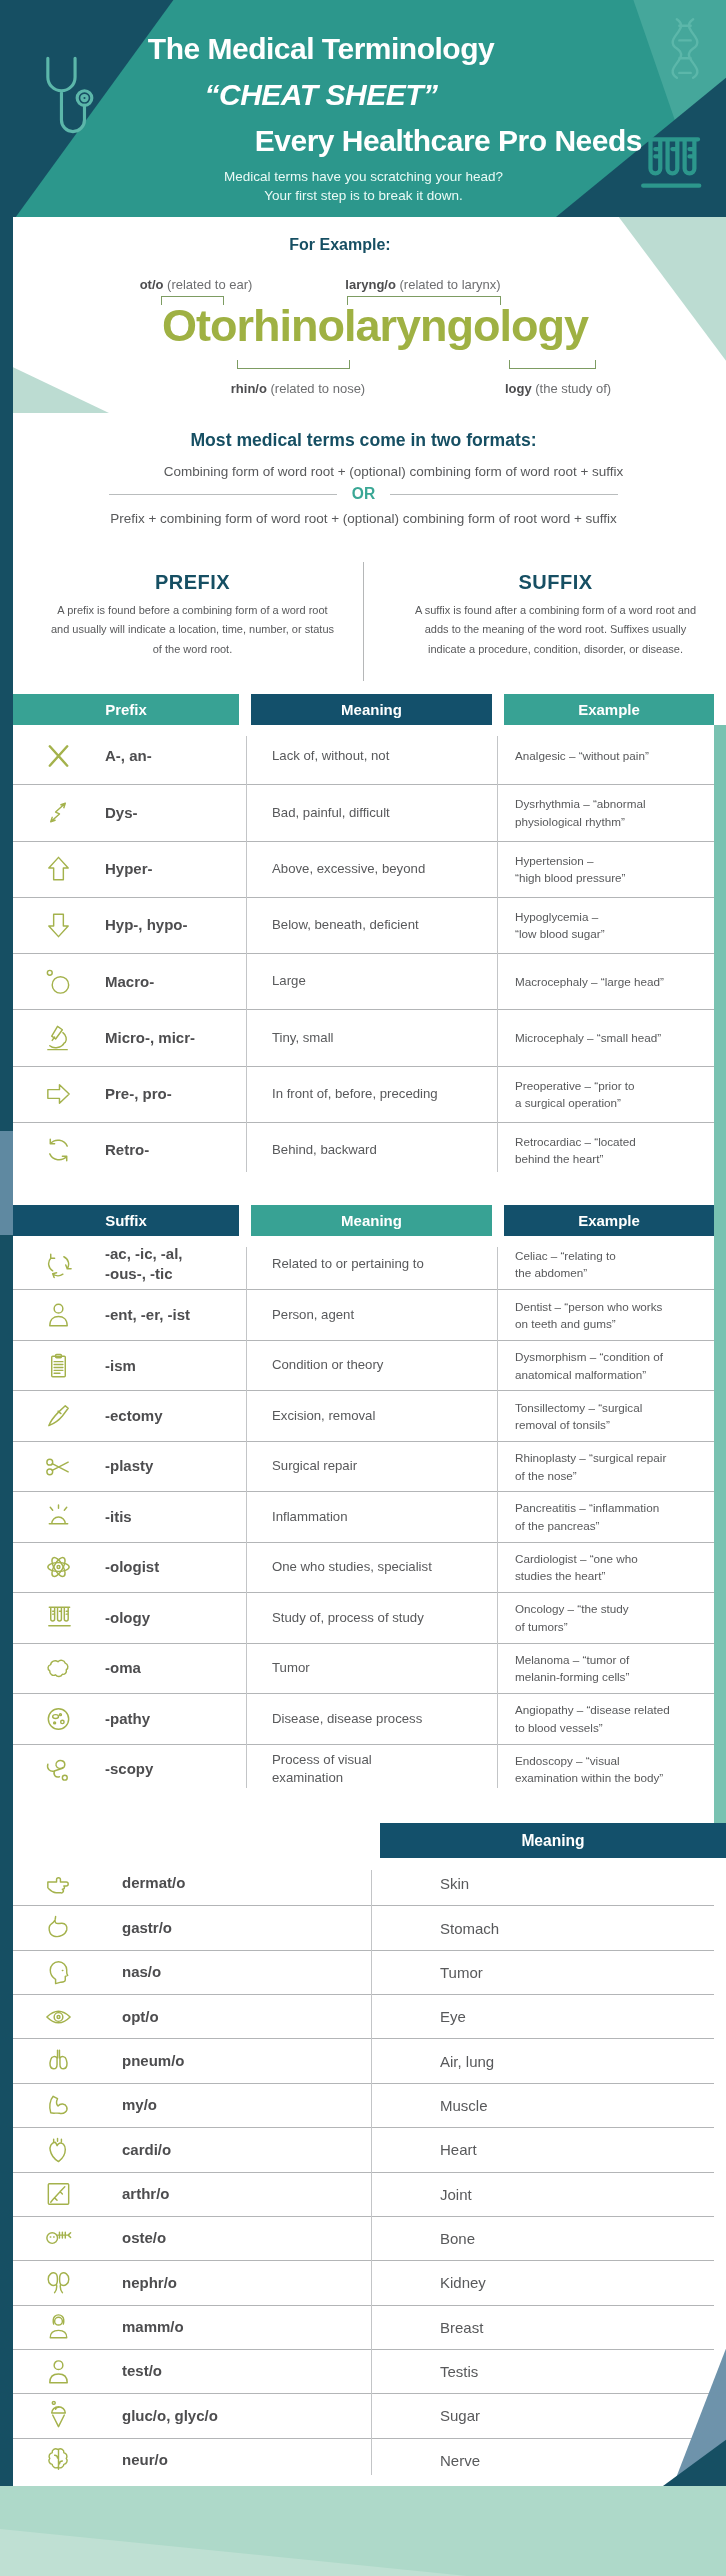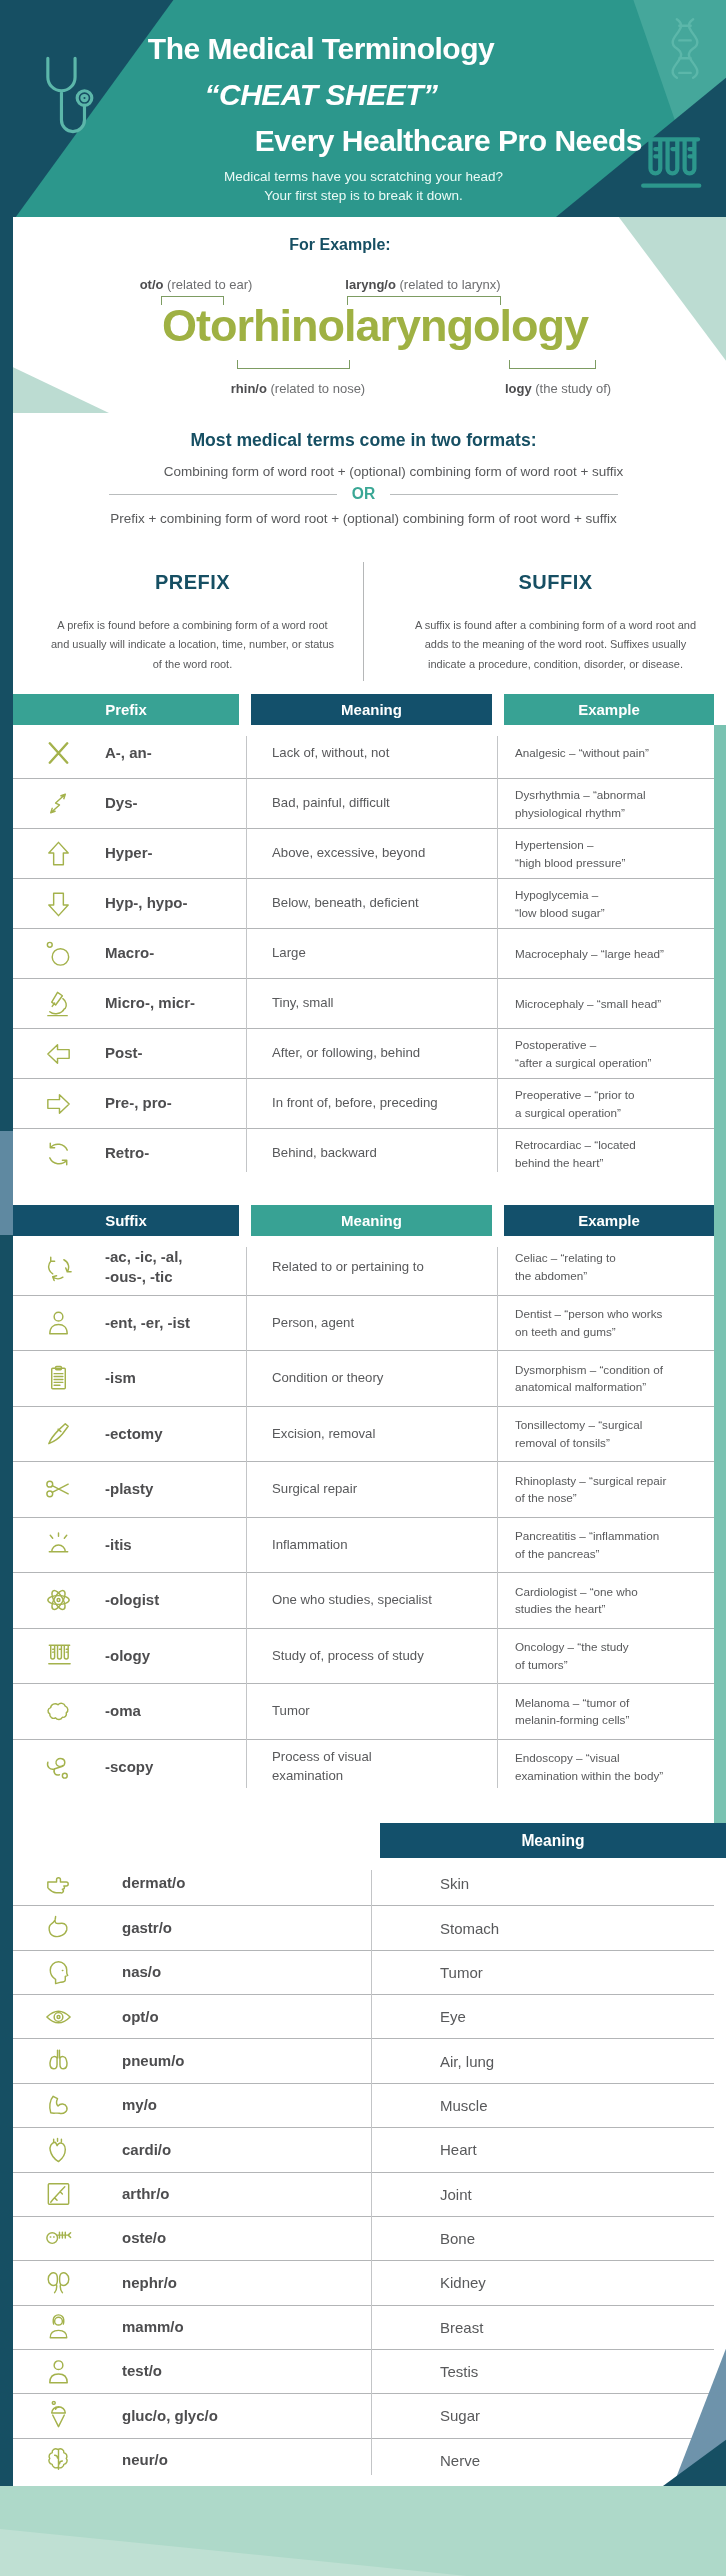--- a/index.html
+++ b/index.html
@@ -39,21 +39,21 @@
   #formats{position:absolute;left:0;top:413px;width:727px;height:139px;background:#ffffff;}
   .fmt-line{position:absolute;left:0;width:727px;text-align:center;font-size:13.5px;color:#58595b;}
   .or-row{position:absolute;left:0;top:72px;width:727px;display:flex;align-items:center;justify-content:center;}
   .or-line{width:228px;height:1px;background:#b9bcbd;}
   .or-word{color:#3aa795;font-weight:bold;font-size:15.6px;margin:0 14.5px;}
   .section-divider{position:absolute;left:0;top:138px;width:727px;height:1px;background:#a7a9ab;}
   
   #defs{position:absolute;left:0;top:551px;width:727px;height:143px;background:#ffffff;}
   .def-col{position:absolute;top:20px;width:291px;text-align:center;}
   .def-title{font-size:20px;font-weight:bold;color:#164f63;letter-spacing:0.5px;}
-  .def-text{margin-top:22px;font-size:11px;line-height:1.75;color:#58595b;}
+  .def-text{margin-top:7px;font-size:11px;line-height:1.75;color:#58595b;}
   .def-divider{position:absolute;left:363px;top:11.4px;width:0.5px;height:119px;background:#b5b7b8;}
   
   .tbl-header-cell{position:absolute;height:31px;display:flex;align-items:center;justify-content:center;
       color:#ffffff;font-weight:bold;font-size:15px;}
   .cell-teal{background:#38a294;}
   .cell-navy{background:#13506b;}
   .rows{position:absolute;display:grid;grid-auto-rows:1fr;}
   .trow{position:relative;display:flex;align-items:center;border-top:0.5px solid #b3b5b7;}
   .trow:first-child{border-top:none;}
   .icon-box{position:absolute;left:30px;top:50%;transform:translateY(-50%);width:31px;height:31px;}
@@ -222,29 +222,20 @@
 
     <div class="trow">
       <span class="icon-box"><svg viewBox="0 0 64 64">
               <path d="M30 8 l10 7 -14 19 -8 -6 Z M24 30 l-5 7 M14 48 c8 7 24 5 30 -6 M10 56 h40 M41 21 c7 5 9 14 5 20"></path>
             </svg></span>
       <span class="term">Micro-, micr-</span>
       <span class="meaning">Tiny, small</span>
       <span class="example">Microcephaly – “small head”</span>
     </div>
 
-    <div class="trow">
-      <span class="icon-box"><svg viewBox="0 0 64 64">
-              <path d="M10 32 L30 13 V23 H54 V41 H30 V51 Z"></path>
-            </svg></span>
-      <span class="term">Post-</span>
-      <span class="meaning">After, or following, behind</span>
-      <span class="example">Postoperative –
-“after a surgical operation”</span>
-    </div>
 
     <div class="trow">
       <span class="icon-box"><svg viewBox="0 0 64 64">
               <path d="M54 32 L34 13 V23 H10 V41 H34 V51 Z"></path>
             </svg></span>
       <span class="term">Pre-, pro-</span>
       <span class="meaning">In front of, before, preceding</span>
       <span class="example">Preoperative – “prior to
 a surgical operation”</span>
     </div>
@@ -360,20 +351,33 @@
     <div class="trow">
       <span class="icon-box"><svg viewBox="0 0 64 64">
               <path d="M14 38 a7 7 0 0 1 2 -13 a9 8 0 0 1 15 -6 a9 9 0 0 1 15 3 a8 8 0 0 1 2 14 a7 7 0 0 1 -8 9 a8 8 0 0 1 -14 1 a8 8 0 0 1 -12 -8 Z"></path>
             </svg></span>
       <span class="term">-oma</span>
       <span class="meaning">Tumor</span>
       <span class="example">Melanoma – “tumor of
 melanin-forming cells”</span>
     </div>
 
+    <div class="trow">
+      <span class="icon-box"><svg viewBox="0 0 64 64">
+              <circle cx="32" cy="32" r="21"></circle>
+              <ellipse cx="26" cy="27" rx="6" ry="4"></ellipse>
+              <circle cx="40" cy="38" r="3.5"></circle>
+              <circle cx="36" cy="23" r="2"></circle>
+              <circle cx="24" cy="40" r="2"></circle>
+            </svg></span>
+      <span class="term">-pathy</span>
+      <span class="meaning">Disease, disease process</span>
+      <span class="example">Angiopathy – “disease related
+to blood vessels”</span>
+    </div>
 
     <div class="trow">
       <span class="icon-box"><svg viewBox="0 0 64 64">
               <path d="M10 22 c-3 10 5 16 13 14 l16 -5 c8 -3 8 -14 0 -16 c-8 -2 -14 4 -12 10 c2 6 10 8 14 4 M24 36 c-4 8 2 14 10 12"></path>
               <circle cx="45" cy="50" r="5"></circle>
             </svg></span>
       <span class="term">-scopy</span>
       <span class="meaning">Process of visual
 examination</span>
       <span class="example">Endoscopy – “visual

